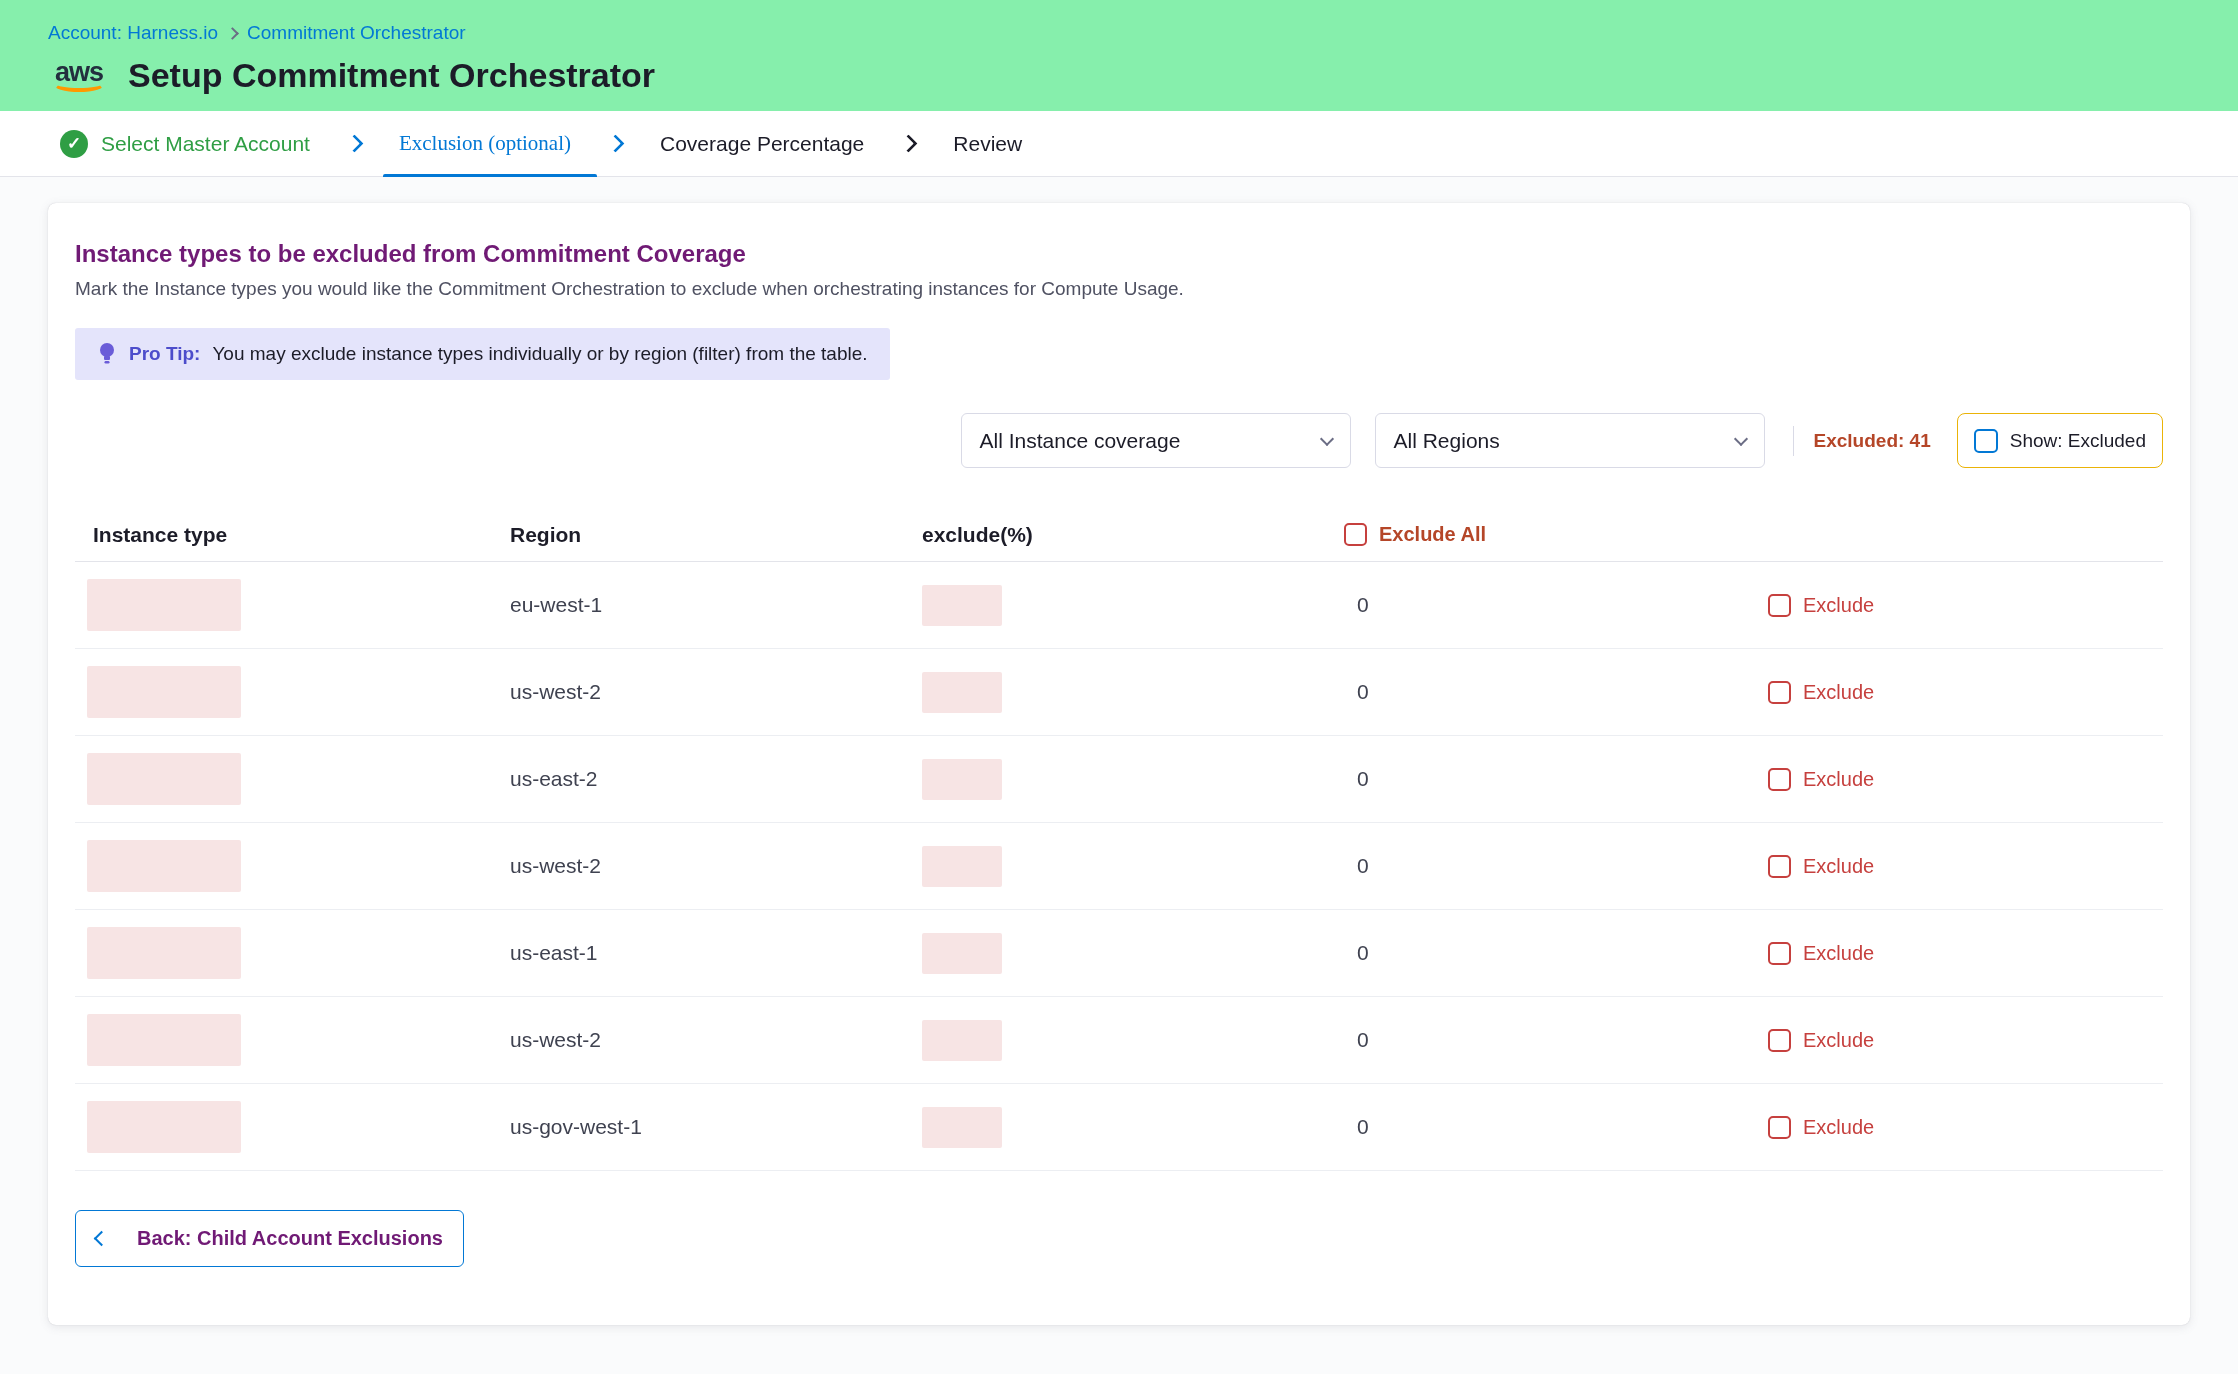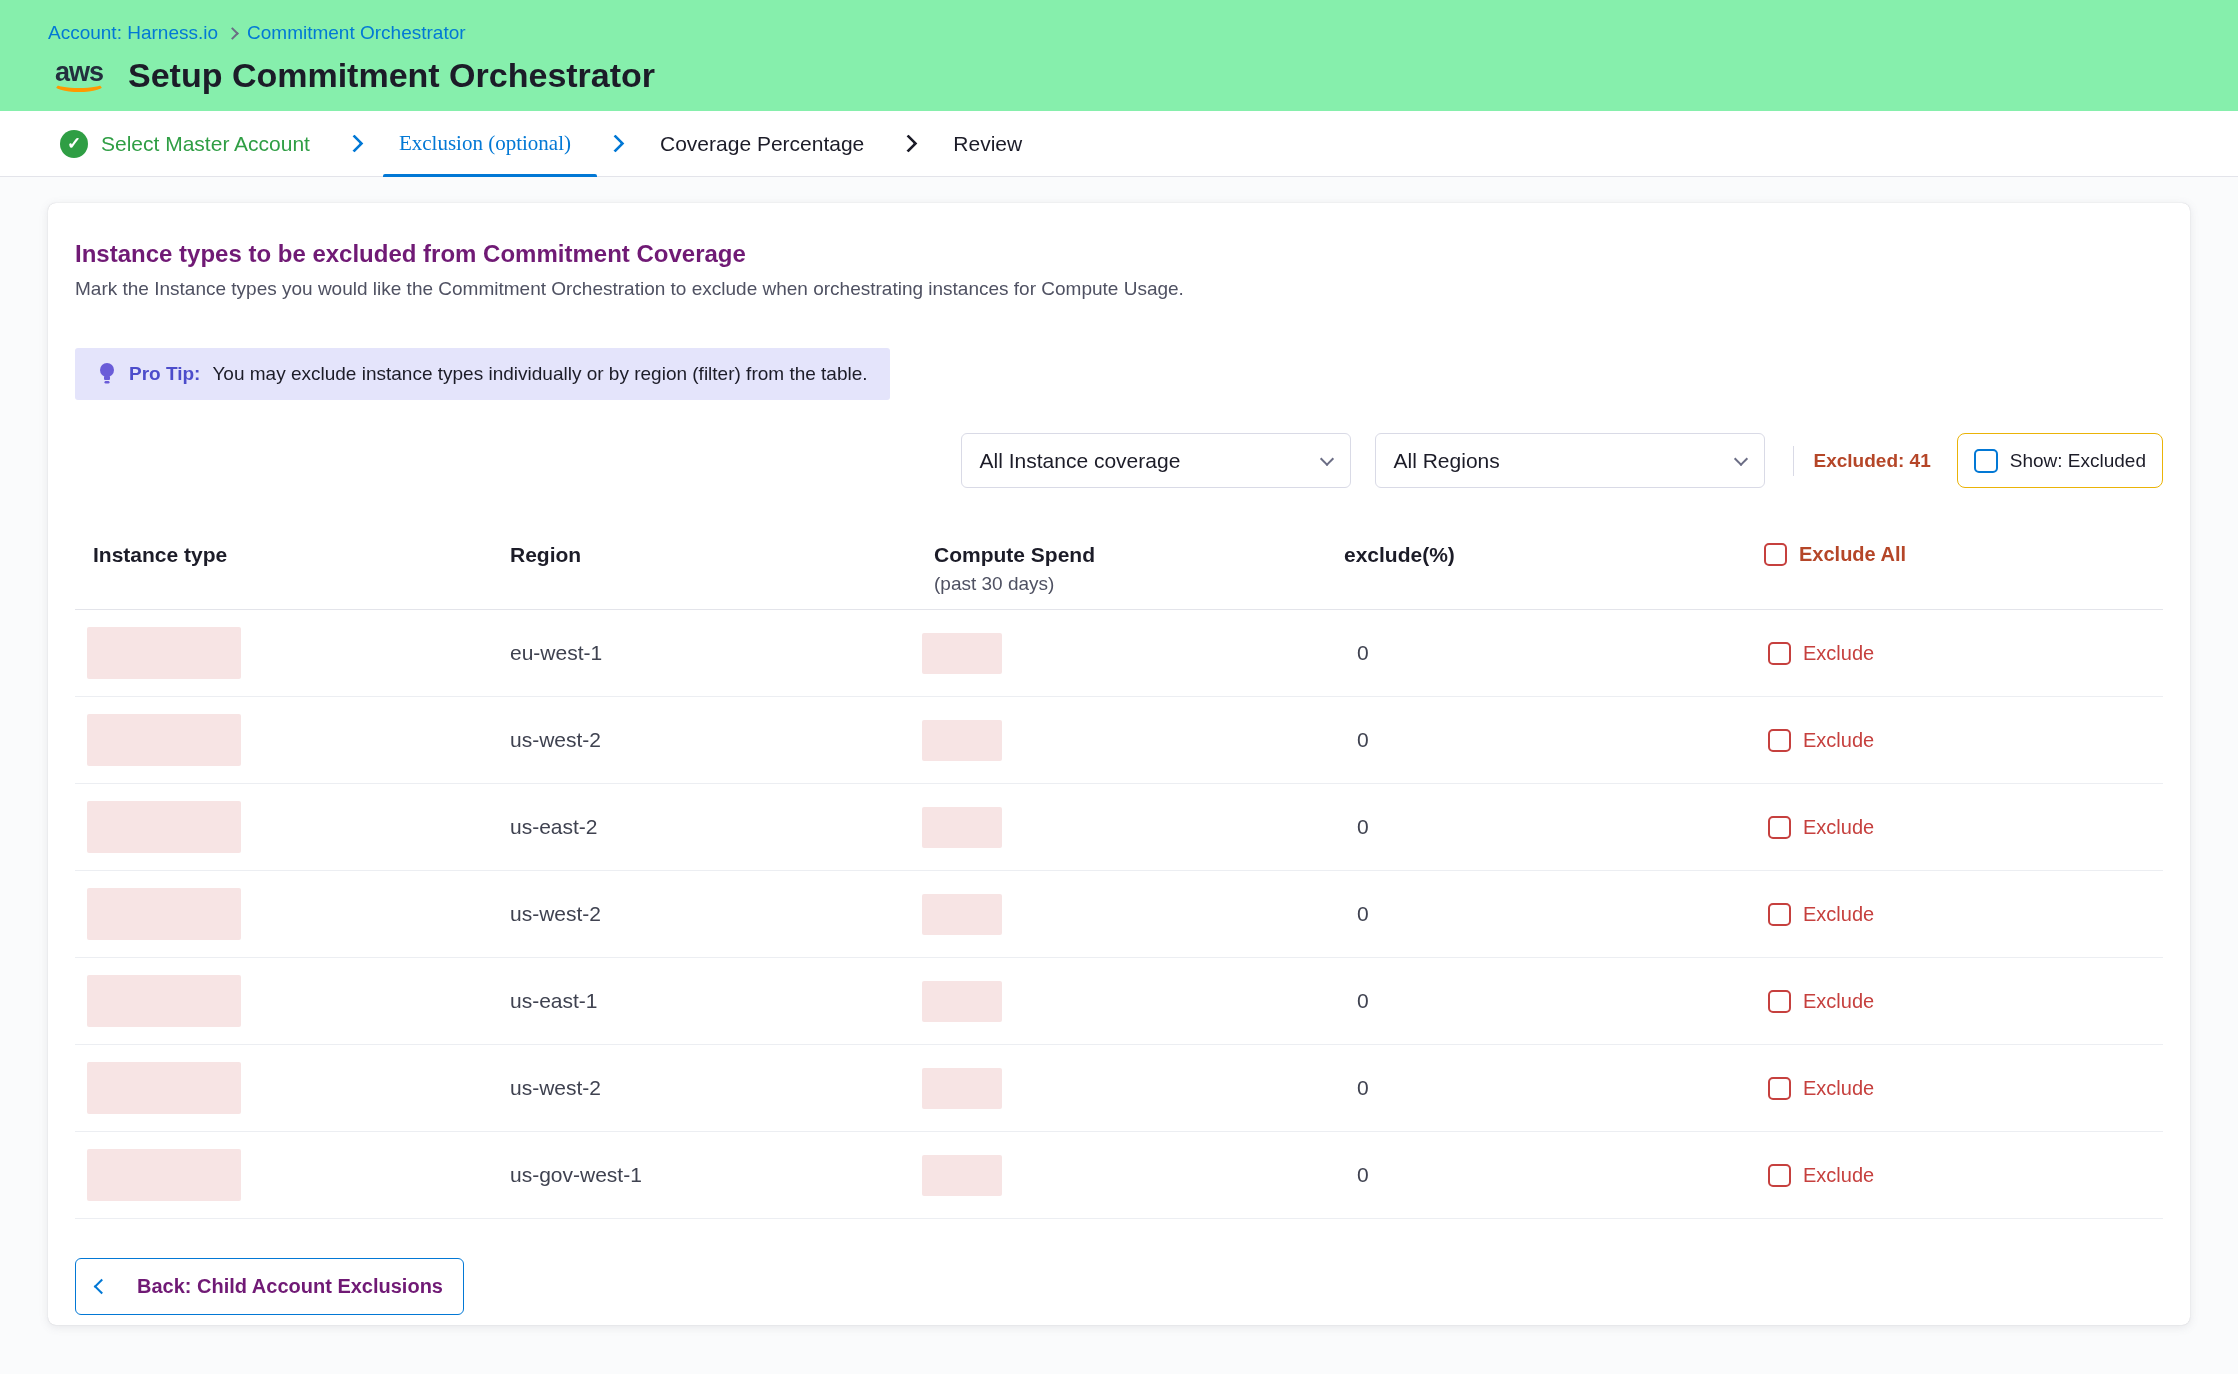--- a/index.html
+++ b/index.html
@@ -62,21 +62,21 @@
   .main { padding: 26px 48px 0 48px; background: #fafbfc; }
   .card {
     background: #fff; border-radius: 8px; width: 2142px; height: 1122px;
     box-shadow: 0 0 1px rgba(40,41,61,.25), 0 2px 10px rgba(96,97,112,.14);
     padding: 36px 27px 22px 27px;
   }
   .card-heading { font-size: 24px; font-weight: 700; line-height: 30px; color: #701a75; }
   .card-subheading { font-size: 19px; line-height: 23px; color: #4f5162; margin-top: 8px; }
 
   .pro-tip {
-    margin-top: 48px; height: 52px;
+    margin-top: 28px; height: 52px;
     display: inline-flex; align-items: center; gap: 12px;
     background: #e4e4fb; border-radius: 3px; padding: 0 22px;
     font-size: 19px; color: #1c1c28;
   }
   .bulb-icon { display: inline-flex; }
   .pro-tip-label { color: #4d4dcb; font-weight: 700; }
 
   
   .filters { margin-top: 33px; display: flex; align-items: center; justify-content: flex-end; }
   .dropdown {
@@ -208,24 +208,20 @@
       <div class="show-excluded">
         <span class="checkbox blue"></span>
         <span>Show: Excluded</span>
       </div>
     </div>
 
     <div class="table">
       <div class="t-head">
         <div class="c1">Instance type</div>
         <div class="c2">Region</div>
-        <div class="c3">
-          <div>Compute Spend</div>
-          <div class="spend-sub">(past 30 days)</div>
-        </div>
         <div class="c4">exclude(%)</div>
         <div class="c5">
           <div class="exclude-all">
             <span class="checkbox red"></span>
             <span>Exclude All</span>
           </div>
         </div>
       </div>
       <div id="table-body">
           <div class="t-row">

